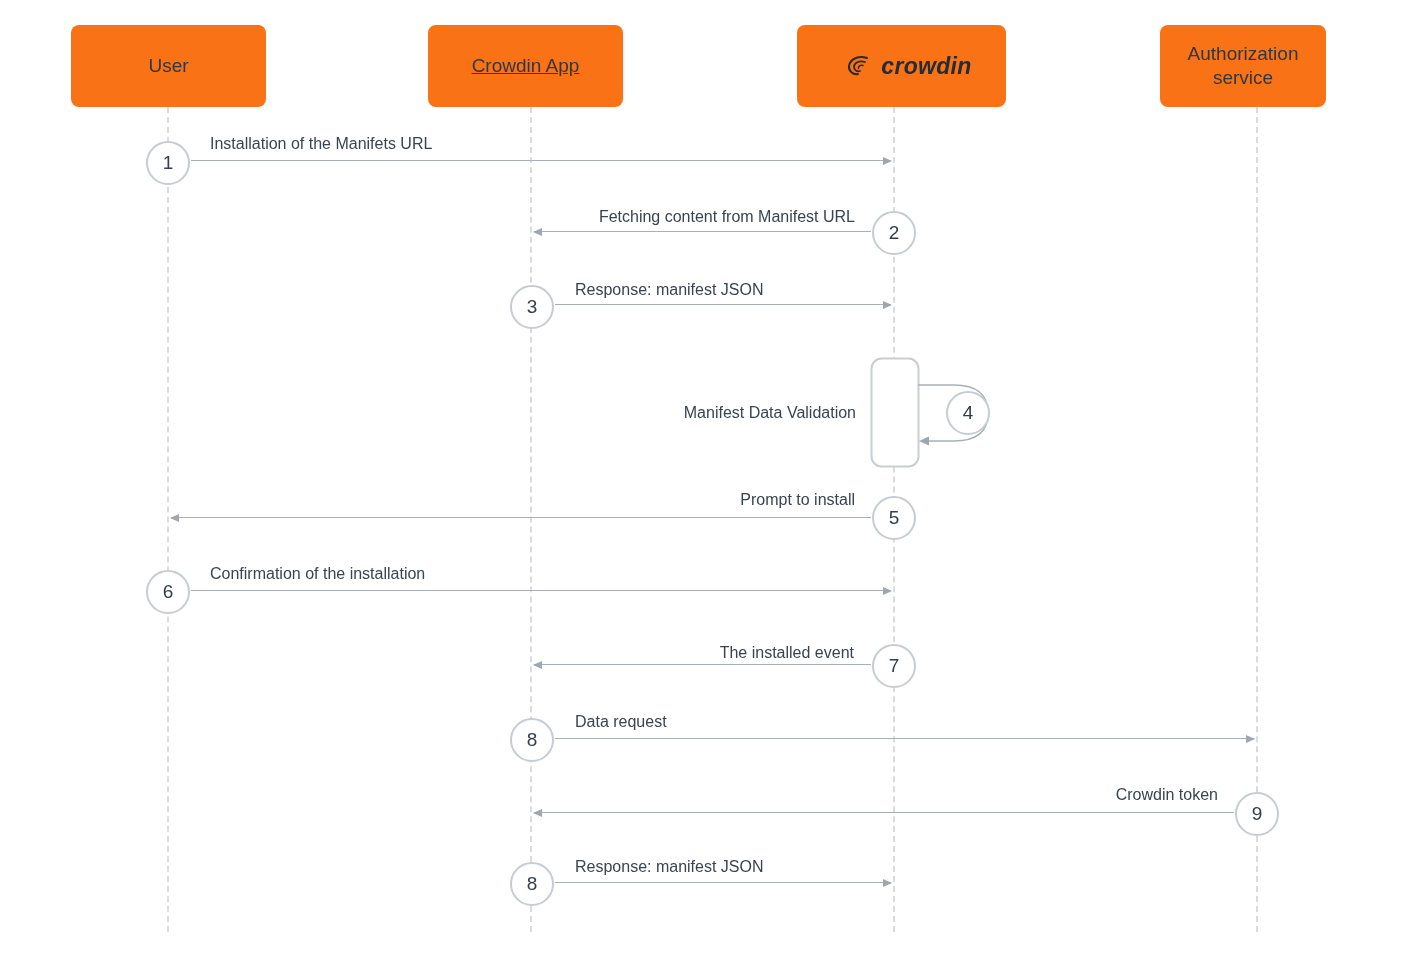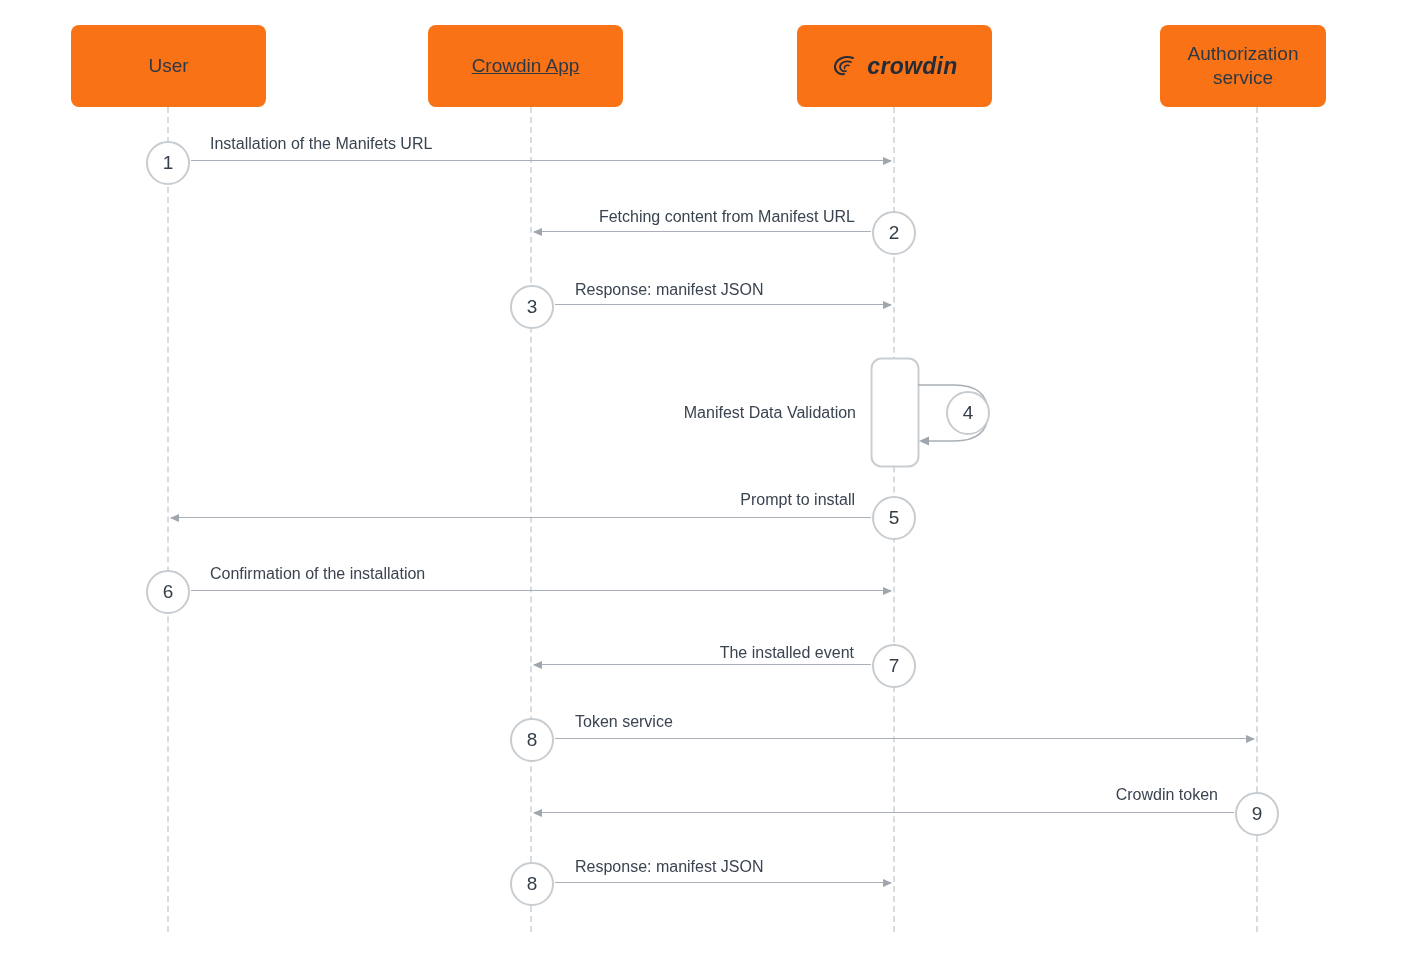--- a/index.html
+++ b/index.html
@@ -51,21 +51,21 @@
 <body>
 
 <div class="canvas">
 
   <div class="actor-box" style="left:71px;">
     <span>User</span>
   </div>
   <div class="actor-box" style="left:428px;text-decoration:underline;">
     <span>Crowdin App</span>
   </div>
-  <div class="actor-box" style="left:797px;">
+  <div class="actor-box" style="left:797px;padding-left:14px;">
     <span class="logo-wrap">
       <svg width="30" height="24" viewBox="0 0 30 24">
         <path d="M22 4 C14 1 5 5 4 12 C3.5 17 8 21 13 20" stroke="#242c38" stroke-width="2" fill="none" stroke-linecap="round"></path>
         <path d="M20 8 C14 6 9 9 9 13 C9 16 12 18 15 17" stroke="#242c38" stroke-width="1.8" fill="none" stroke-linecap="round"></path>
         <path d="M18 11.5 C15 10.5 13 12.5 13.5 14.5" stroke="#242c38" stroke-width="1.5" fill="none" stroke-linecap="round"></path>
       </svg>
       <span class="logo-text">crowdin</span>
     </span>
   </div>
   <div class="actor-box" style="left:1160px; width:166px;">
@@ -114,21 +114,21 @@
     <span class="head-right"></span>
   </div>
   <div class="num-circle" style="left:146px; top:570px;">6</div>
 
   <div class="msg-label right" style="right:573px; top:644px;">The installed event</div>
   <div class="arrow" style="left:534px; top:664px; width:337px;">
     <span class="head-left"></span>
   </div>
   <div class="num-circle" style="left:872px; top:644px;">7</div>
 
-  <div class="msg-label" style="left:575px; top:713px;">Token service</div>
+  <div class="msg-label" style="left:575px; top:713px;">Data request</div>
   <div class="arrow" style="left:555px; top:738px; width:699px;">
     <span class="head-right"></span>
   </div>
   <div class="num-circle" style="left:510px; top:718px;">8</div>
 
   <div class="msg-label right" style="right:209px; top:786px;">Crowdin token</div>
   <div class="arrow" style="left:534px; top:812px; width:700px;">
     <span class="head-left"></span>
   </div>
   <div class="num-circle" style="left:1235px; top:792px;">9</div>

